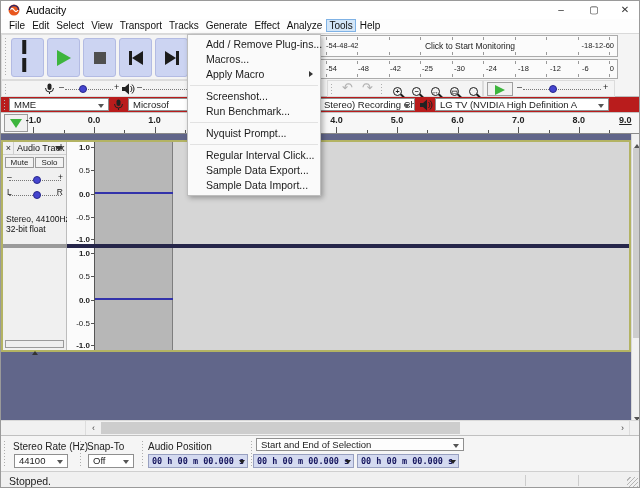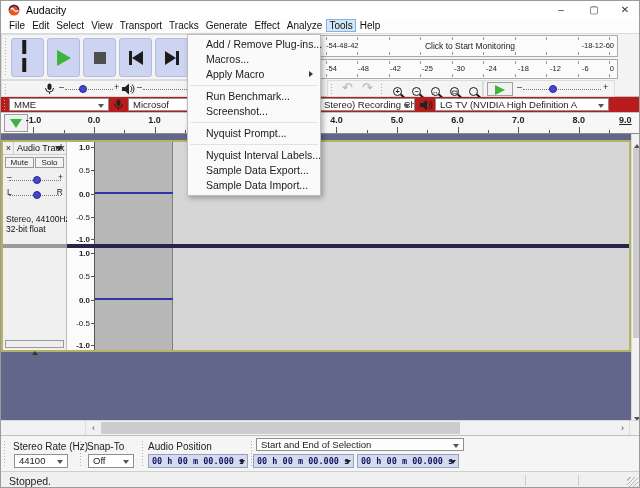--- a/index.html
+++ b/index.html
@@ -500,23 +500,23 @@
     <div class="sb-div" style="left:524px;"></div>
     <div class="sb-div" style="left:577px;"></div>
     <div class="resize-grip"></div>
   </div>
 
   <div class="menu" id="tools-menu">
       <div class="mi">Add / Remove Plug-ins...</div>
       <div class="mi">Macros...</div>
       <div class="mi">Apply Macro<span class="sub-arrow"></span></div>
       <div class="msep"></div>
+      <div class="mi">Screenshot...</div>
       <div class="mi">Run Benchmark...</div>
-      <div class="mi">Screenshot...</div>
       <div class="msep"></div>
       <div class="mi">Nyquist Prompt...</div>
       <div class="msep"></div>
-      <div class="mi">Nyquist Interval Labels...</div>
+      <div class="mi">Regular Interval Click...</div>
       <div class="mi">Sample Data Export...</div>
       <div class="mi">Sample Data Import...</div>
     </div>
 
 </div>
 
 </body></html>

